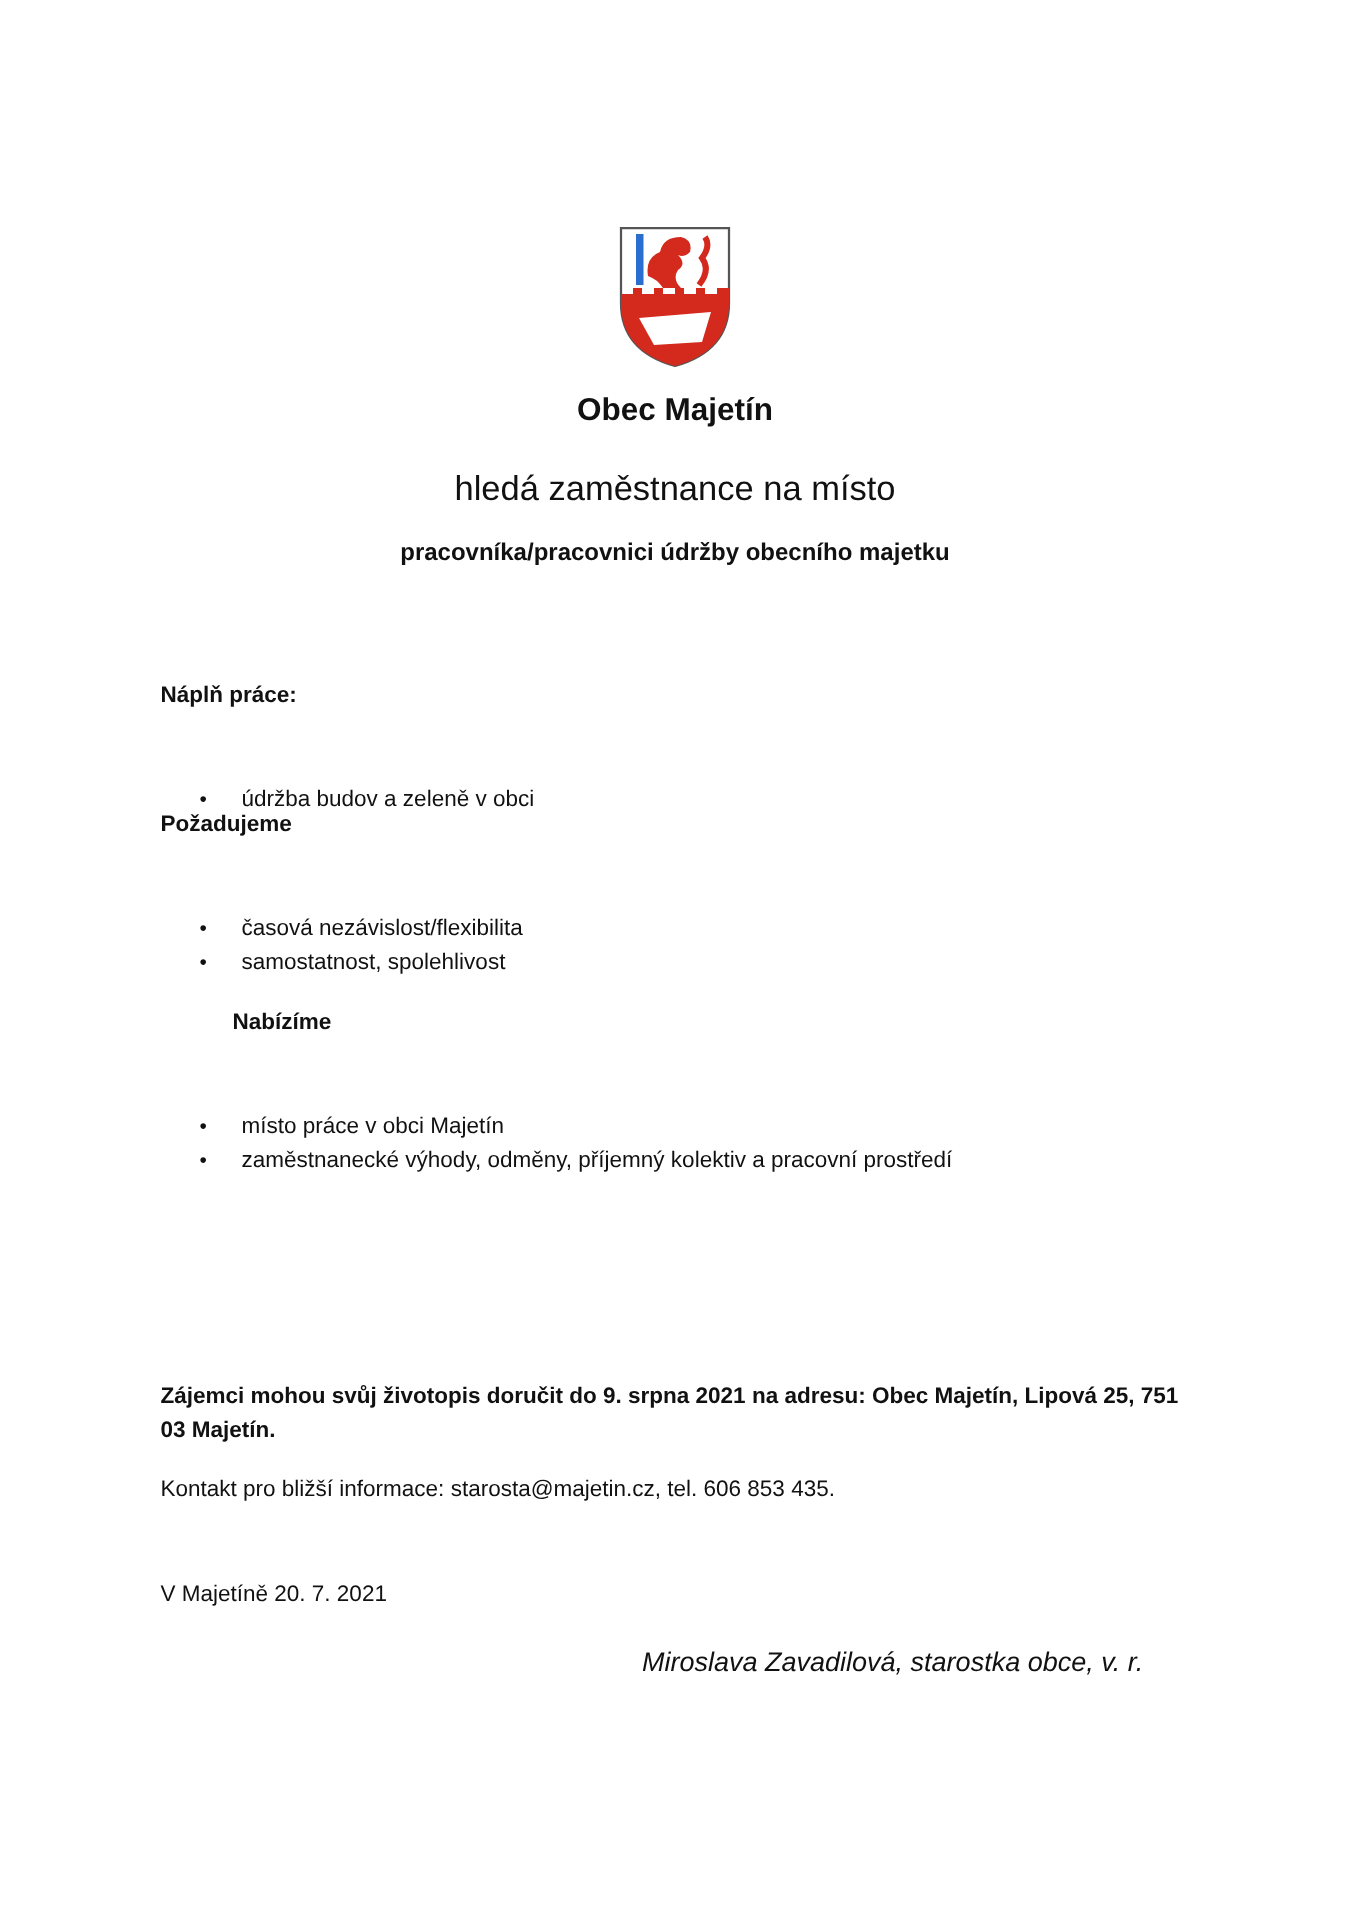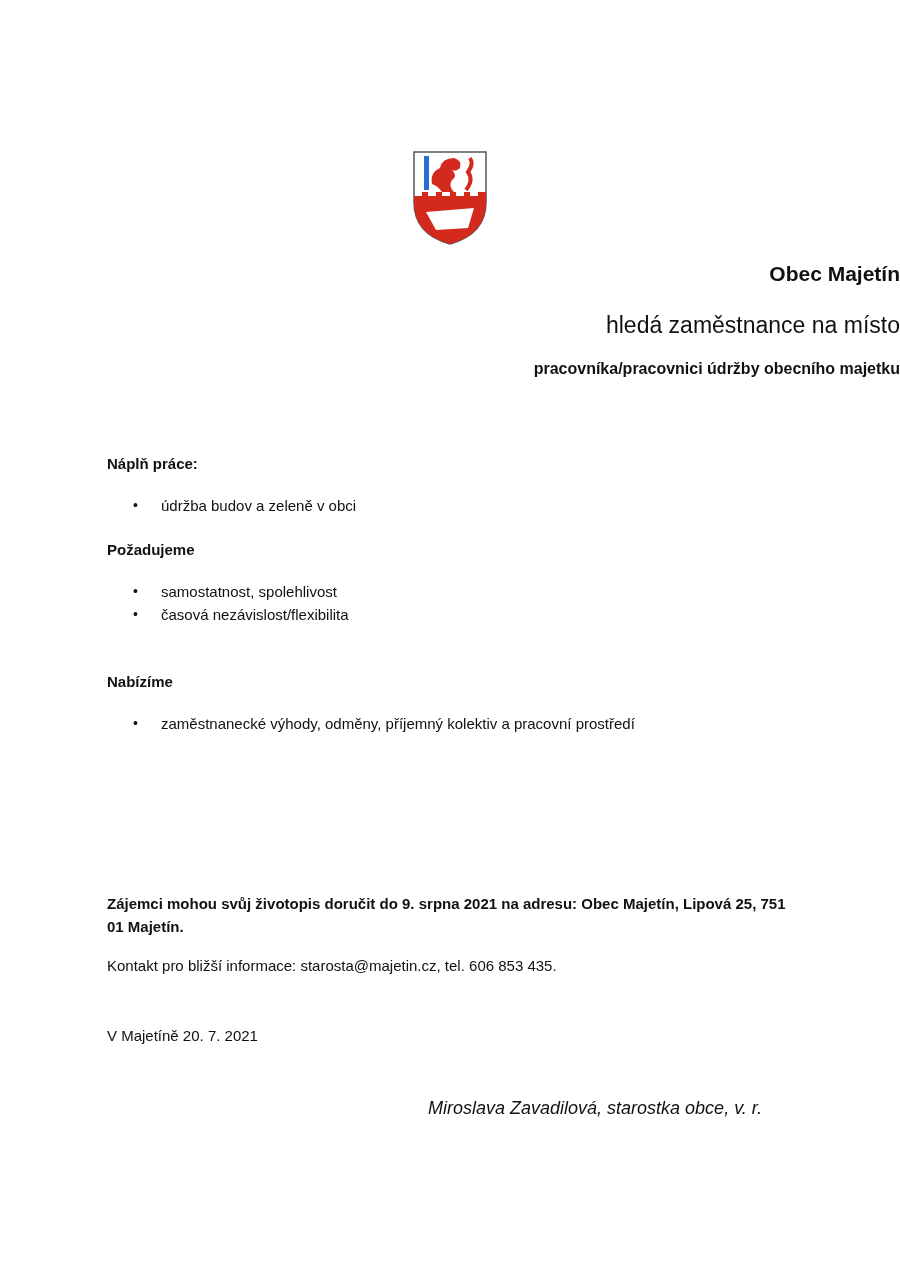--- a/index.html
+++ b/index.html
@@ -1,32 +1,32 @@
 <!DOCTYPE html>
 <html><head>
 <meta charset="utf-8">
 <style>
   html, body { margin: 0; padding: 0; background: #ffffff; }
   body { width: 900px; height: 1272px; position: relative; overflow: hidden;
     font-family: "Liberation Sans", "DejaVu Sans", sans-serif; color: #111; }
   .crest { position: absolute; left: 412px; top: 150px; width: 76px; height: 96px; }
-  .center { position: absolute; left: 0; width: 900px; text-align: right; }
+  .center { position: absolute; left: 0; width: 900px; text-align: center; }
   .title { top: 262px; font-size: 21px; font-weight: bold; }
   .subtitle { top: 312px; font-size: 23px; }
   .position { top: 360px; font-size: 16px; font-weight: bold; }
-  .body { position: absolute; left: 107px; width: 690px; font-size: 15px; line-height: 23px; }
+  .body { position: absolute; left: 107px; width: 690px; font-size: 15px; line-height: 23px; margin-top: 27px; }
   .h { font-weight: bold; margin: 0; }
   ul { margin: 0; padding: 0; list-style: none; }
   li { position: relative; padding-left: 54px; }
   li::before { content: "•"; position: absolute; left: 26px; top: 0; font-size: 14px; }
   .s1 { top: 452px; }
   .l1 { top: 494px; }
   .s2 { top: 538px; }
   .l2 { top: 580px; }
-  .s3 { top: 670px; }
+  .s3 { top: 670px; margin-left: 48px; }
   .l3 { top: 712px; }
   .apply { top: 892px; font-weight: bold; }
   .contact { top: 954px; }
   .place { top: 1024px; }
   .sign { position: absolute; left: 428px; top: 1098px; font-size: 18px; font-style: italic; }
 </style>
 </head>
 <body>
 
 <svg class="crest" viewBox="0 0 76 96">
@@ -42,25 +42,26 @@
 <div class="center subtitle">hledá zaměstnance na místo</div>
 <div class="center position">pracovníka/pracovnici údržby obecního majetku</div>
 
 <p class="body h s1">Náplň práce:</p>
 <ul class="body l1">
   <li>údržba budov a zeleně v obci</li>
 </ul>
 
 <p class="body h s2">Požadujeme</p>
 <ul class="body l2">
+  <li>časová nezávislost/flexibilita</li>
   <li>samostatnost, spolehlivost</li>
-  <li>časová nezávislost/flexibilita</li>
 </ul>
 
 <p class="body h s3">Nabízíme</p>
 <ul class="body l3">
+  <li>místo práce v obci Majetín</li>
   <li>zaměstnanecké výhody, odměny, příjemný kolektiv a pracovní prostředí</li>
 </ul>
 
-<div class="body apply">Zájemci mohou svůj životopis doručit do 9. srpna 2021 na adresu: Obec Majetín, Lipová 25, 751 01 Majetín.</div>
+<div class="body apply">Zájemci mohou svůj životopis doručit do 9. srpna 2021 na adresu: Obec Majetín, Lipová 25, 751 03 Majetín.</div>
 <div class="body contact">Kontakt pro bližší informace: starosta@majetin.cz, tel. 606 853 435.</div>
 <div class="body place">V Majetíně 20. 7. 2021</div>
 <div class="sign">Miroslava Zavadilová, starostka obce, v. r.</div>
 
 </body></html>

